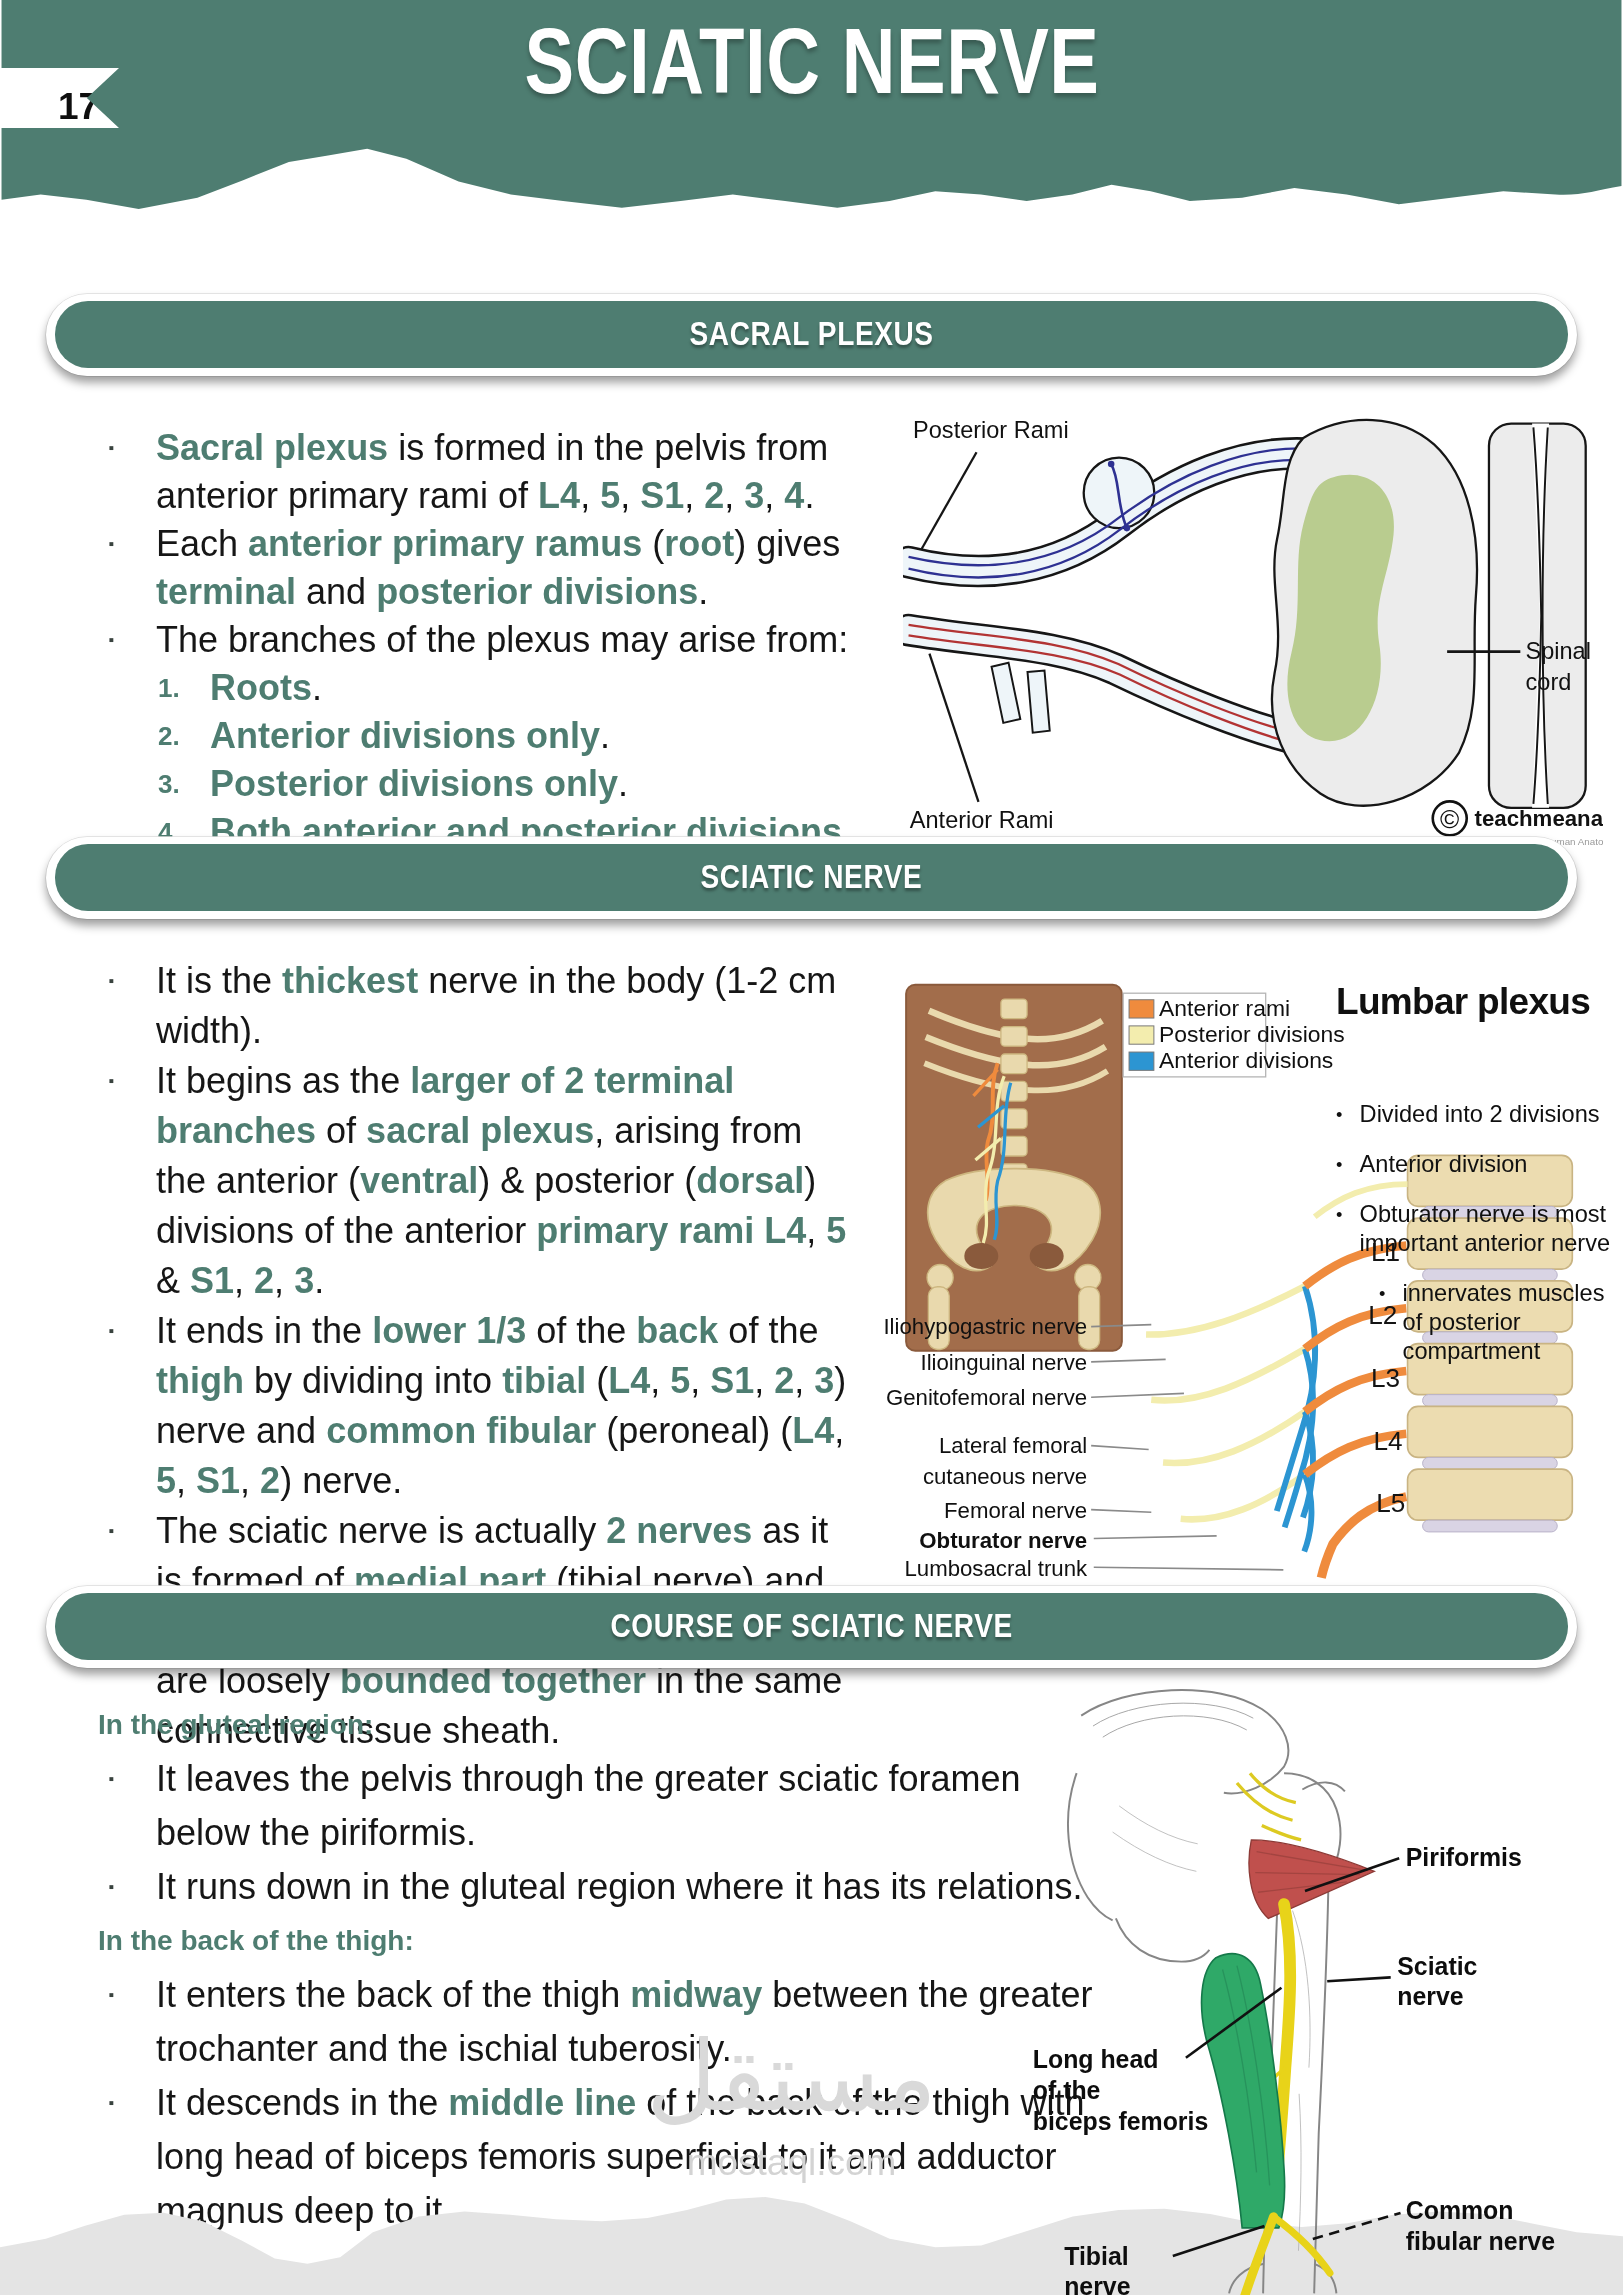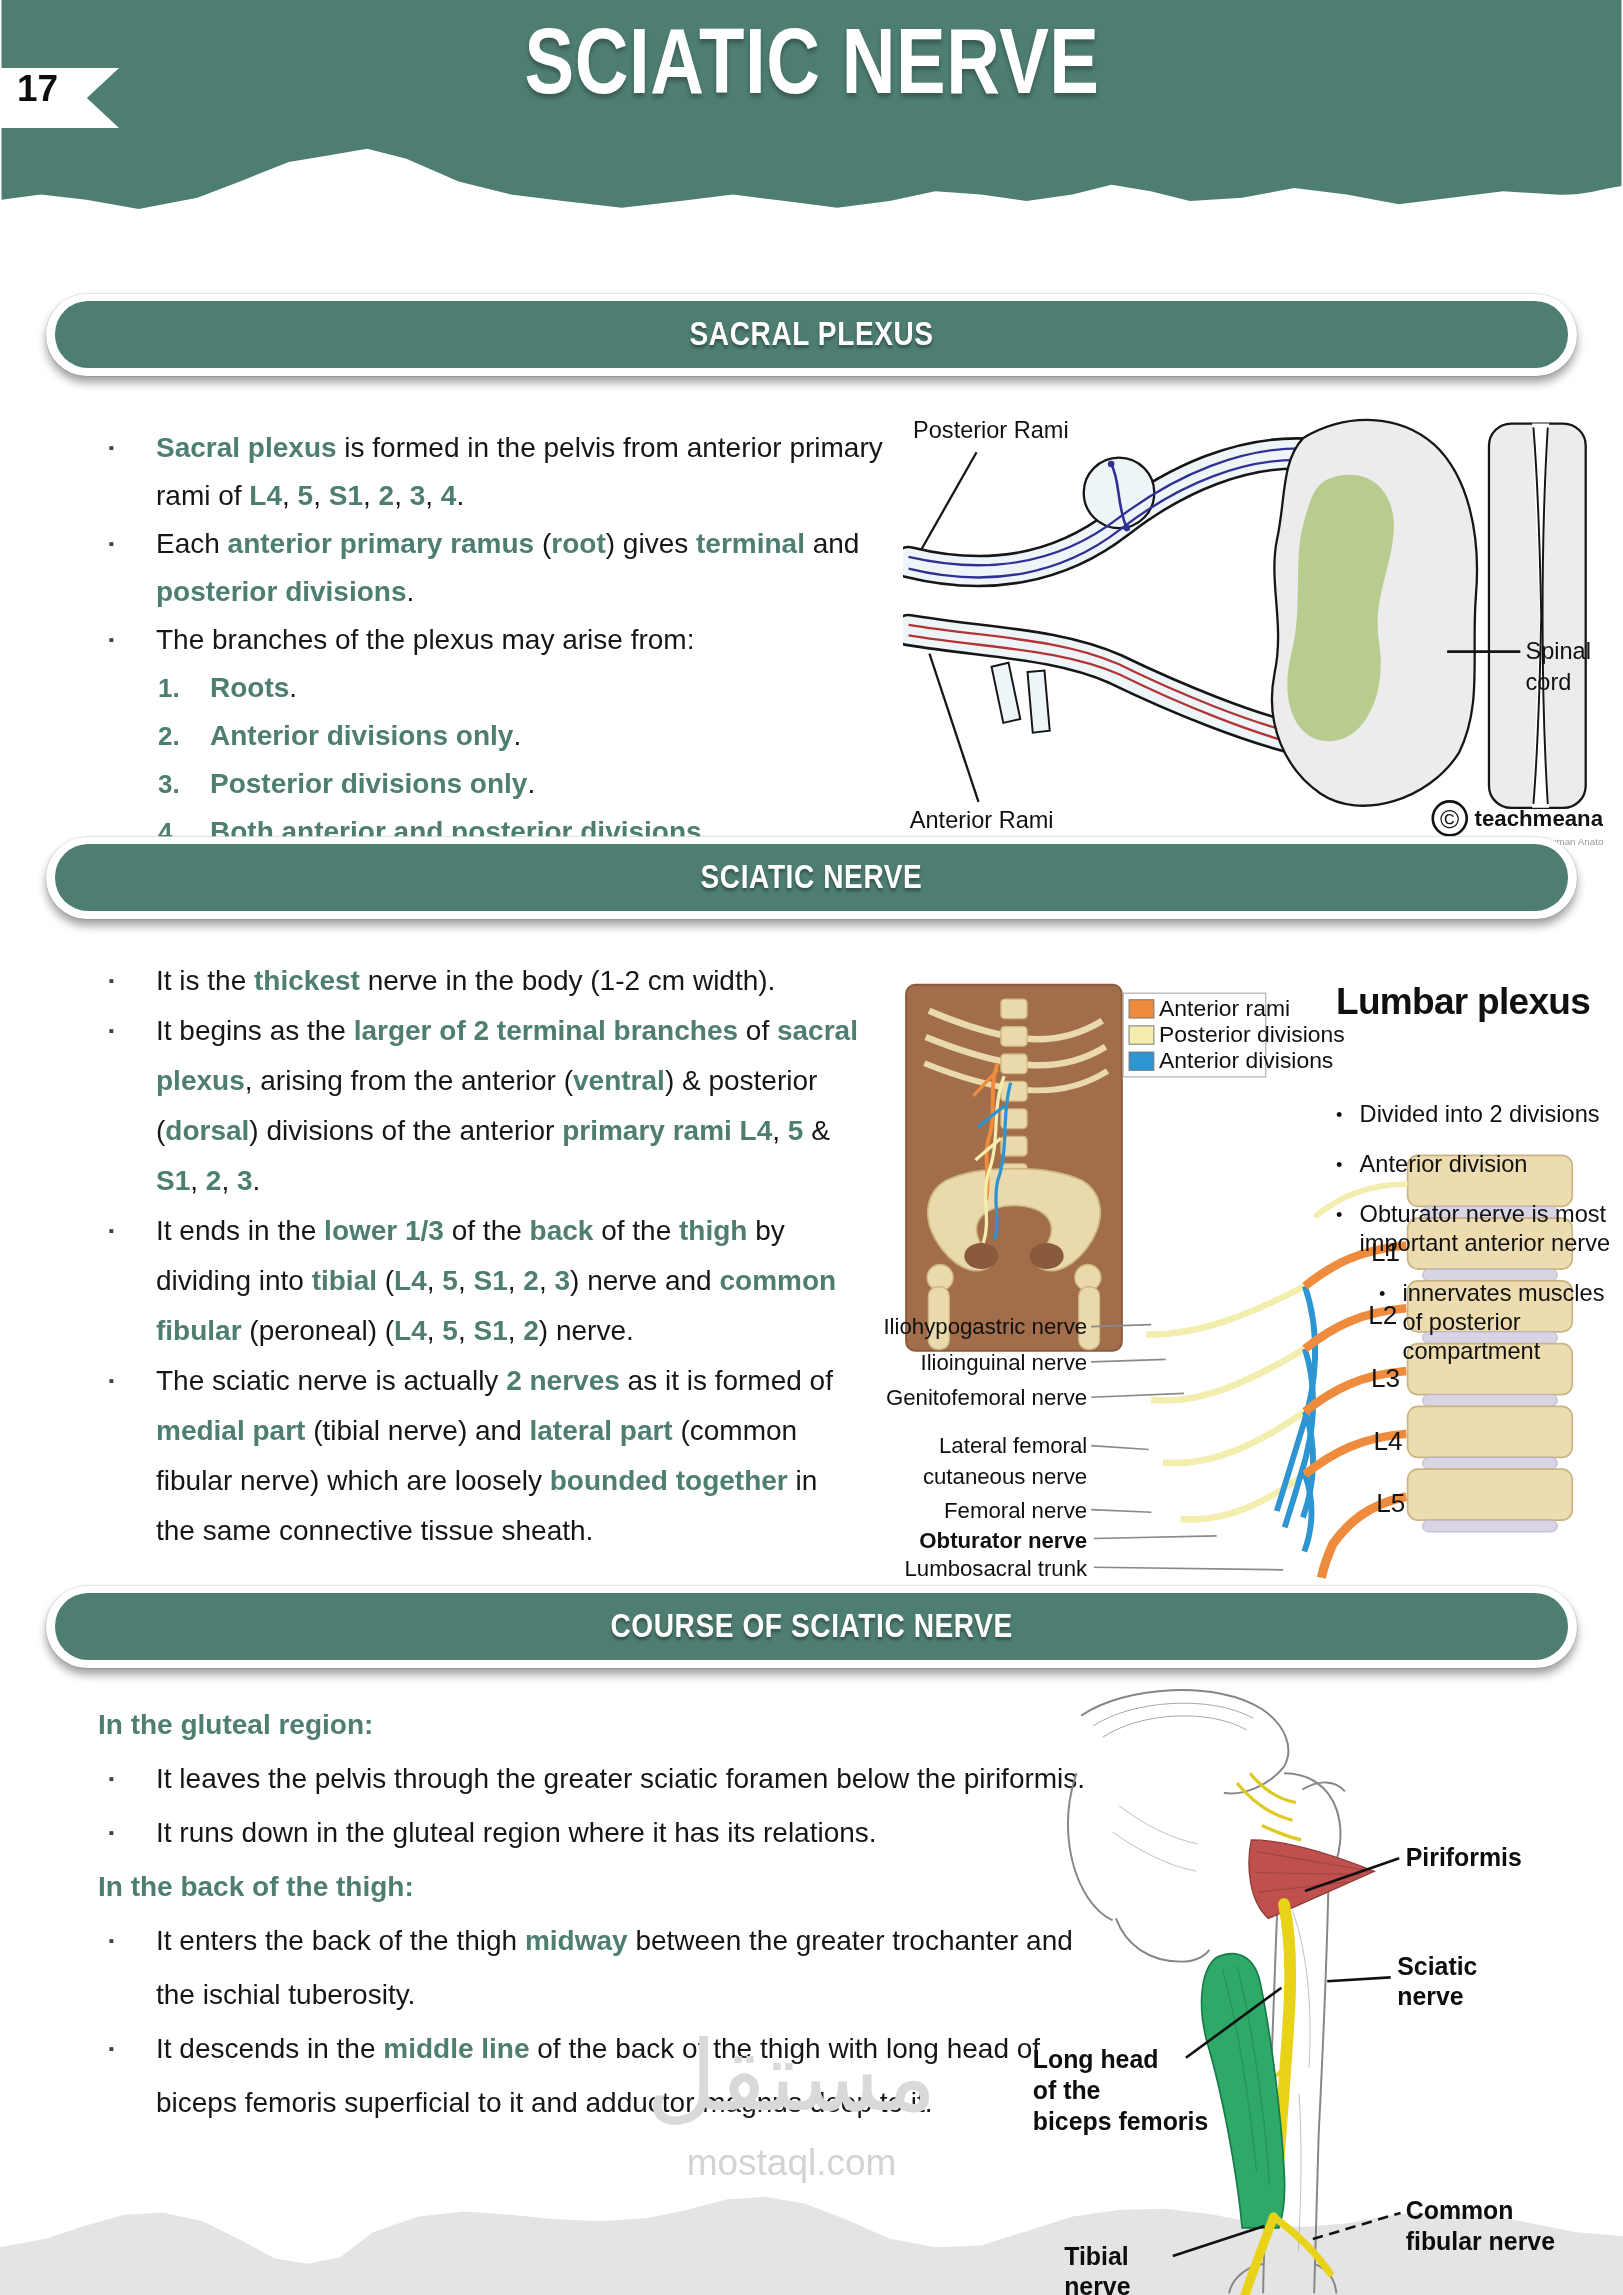--- a/index.html
+++ b/index.html
@@ -4,42 +4,42 @@
 <style>
   *{margin:0;padding:0;box-sizing:border-box}
   html,body{background:#ffffff}
   body{font-family:"Liberation Sans",sans-serif}
   .page{position:relative;width:1623px;height:2295px;background:#fff;overflow:hidden}
 
   
   .header-svg{position:absolute;left:0;top:0}
   .page-flag{position:absolute;left:0;top:68px;width:119px;height:60px;background:#fff;
     clip-path:polygon(0 0,100% 0,73% 50%,100% 100%,0 100%);
-    display:flex;align-items:flex-start;justify-content:flex-start;padding-left:17px;
+    display:flex;align-items:flex-end;justify-content:flex-start;padding-left:58px;
     filter:drop-shadow(2px 2.6px 2px rgba(0,0,0,.25));}
   .page-flag .num{font-size:37px;font-weight:700;color:#0e0e0e}
   .main-title{position:absolute;left:50%;top:7.9px;transform:translateX(-50%);white-space:nowrap}
   .main-title span{display:inline-block;transform:scaleX(.8);transform-origin:center;
     font-size:93px;font-weight:800;color:#fff;letter-spacing:0.7px;
     text-shadow:0 3.9px 4.6px rgba(0,0,0,.28)}
 
   
   .bar{position:absolute;left:46px;width:1531px;height:82px;background:#fff;border-radius:41px;
     box-shadow:0 6.5px 9.2px rgba(0,0,0,.38),0 0 0 0.7px #e2e2e2}
   .bar .inner{position:absolute;left:9.2px;right:9.2px;top:6.5px;bottom:7.9px;background:#4e7d71;
     border-radius:33px;display:flex;align-items:center;justify-content:center}
   .bar .inner span{display:inline-block;transform:scaleX(.85);font-size:33px;font-weight:700;
     color:#fff;letter-spacing:0.7px;text-shadow:0 2.6px 3.3px rgba(0,0,0,.35);white-space:nowrap}
 
   
   .sec{position:absolute;color:#161616}
   .li{display:flex;align-items:flex-start}
   .mk{flex:0 0 58px;padding-left:10.5px;font-size:15.7px;color:#39433f}
   .mknum{flex:0 0 52px;margin-left:60px;font-size:26px;font-weight:700;color:#4e7d71}
-  .tx{flex:1;font-size:28px}
+  .tx{flex:1;font-size:36px}
   .sec1 .tx,.sec1 .mk,.sec1 .mknum{line-height:48px}
   .sec2 .tx,.sec2 .mk{line-height:50px}
   .sec3 .tx,.sec3 .mk{line-height:54px}
   .h3t{font-size:28px;font-weight:700;color:#4e7d71;line-height:54px}
   .hl{color:#4e7d71;font-weight:700}
   .b{font-weight:400}
 
   
   .lp-col{position:absolute;left:1336px;top:981px;width:284px;color:#101010}
   .lp-title{font-size:37px;font-weight:700;letter-spacing:-0.7px}

